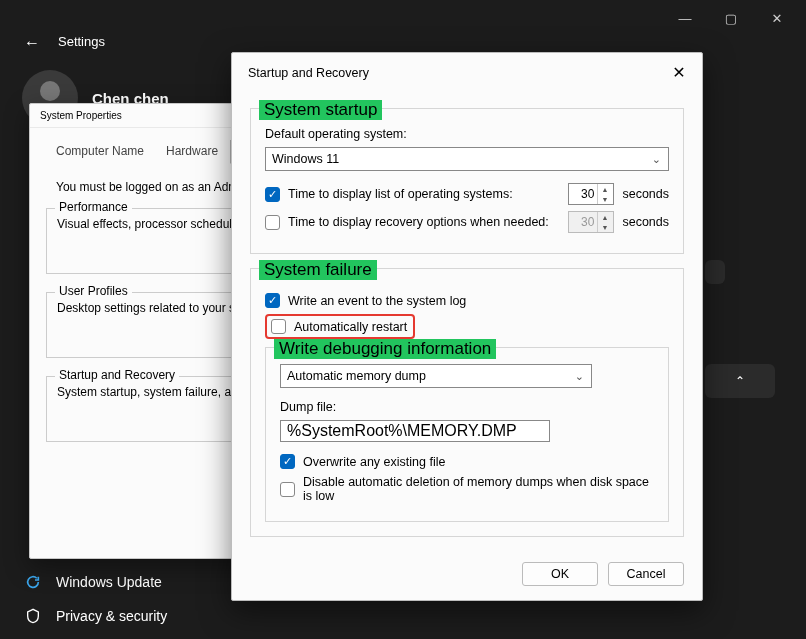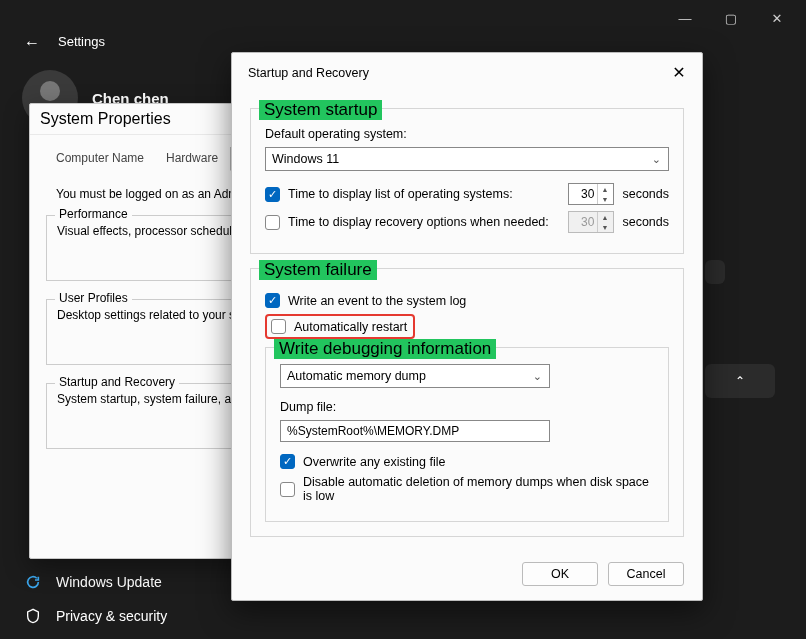--- a/index.html
+++ b/index.html
@@ -16,21 +16,21 @@
     .avatar { width: 56px; height: 56px; border-radius: 50%; background: #3a3a3a; position: relative; overflow: hidden; }
     .avatar::before { content: ""; position: absolute; top: 11px; left: 18px; width: 20px; height: 20px; border-radius: 50%; background: #777; }
     .avatar::after { content: ""; position: absolute; bottom: -8px; left: 8px; width: 40px; height: 28px; border-radius: 50% 50% 0 0; background: #777; }
     .profile-name { font-size: 15px; font-weight: 600; }
     .sidebar { position: absolute; left: 18px; bottom: 6px; }
     .sidebar-item { display: flex; align-items: center; gap: 14px; font-size: 14px; color: #fff; padding: 8px 6px; }
     .icon { width: 18px; height: 18px; display: inline-flex; align-items: center; justify-content: center; }
 
     
     .sysprops { position: absolute; top: 103px; left: 29px; width: 400px; height: 456px; background: #fbfbfb; border: 1px solid #c8c8c8; color: #000; font-size: 12px; border-radius: 2px; box-shadow: 0 8px 24px rgba(0,0,0,0.4); }
-    .sysprops-title { padding: 6px 10px; font-size: 16px; border-bottom: 1px solid #e9e9e9; }
+    .sysprops-title { padding: 6px 10px; font-size: 10px; border-bottom: 1px solid #e9e9e9; }
     .sysprops-tabs { display: flex; gap: 2px; margin: 12px 10px 0 16px; font-size: 12px; }
     .sysprops-tab { padding: 4px 10px; color: #444; }
     .sysprops-tab.active { background: #fff; border: 1px solid #bbb; border-bottom-color: #fff; }
     .sysprops-body { padding: 12px 16px; }
     .sysprops-note { margin: 4px 0 14px 10px; }
     .group { border: 1px solid #ccc; margin: 0 0 18px 0; padding: 8px 10px 12px; position: relative; }
     .group-title { position: absolute; top: -9px; left: 8px; background: #fbfbfb; padding: 0 4px; font-size: 12px; text-align: center; }
     .sysprops-footer { position: absolute; bottom: 12px; right: 14px; }
     .win-btn-small { width: 70px; height: 22px; border: 1px solid #bbb; background: #fdfdfd; border-radius: 3px; font-size: 12px; }
 
@@ -50,21 +50,21 @@
     .checkbox { width: 15px; height: 15px; border: 1px solid #888; border-radius: 3px; background: #fff; display: inline-flex; align-items: center; justify-content: center; font-size: 11px; color: #fff; flex-shrink: 0; }
     .checkbox.checked { background: #0067c0; border-color: #0067c0; }
     .spinner-wrap { display: flex; align-items: center; margin-left: auto; gap: 8px; justify-content: center; }
     .spinner { width: 46px; height: 22px; border: 1px solid #888; background: #fff; display: flex; align-items: center; }
     .spinner.disabled { border-color: #bbbbbb; color: #999; background: #f0f0f0; }
     .spinner input { border: none; width: 28px; text-align: right; padding-right: 3px; font-size: 12px; background: transparent; outline: none; }
     .spinner.disabled input { color: #999; }
     .spinner-btns { width: 14px; height: 20px; border-left: 1px solid #ccc; display: flex; flex-direction: column; font-size: 7px; color: #555; }
     .spinner-btns div { flex: 1; display: flex; align-items: center; justify-content: center; }
     .subfieldset { border: 1px solid #d6d6d6; margin-top: 8px; padding: 16px 14px 12px 14px; position: relative; }
-    .text-input { width: 270px; height: 22px; border: 1px solid #888; background: #fff; padding: 2px 6px; font-size: 12px; }
+    .text-input { width: 270px; height: 22px; border: 1px solid #888; background: #fff; padding: 2px 6px; font-size: 16px; }
     .highlight { border: 2.5px solid #e53930; border-radius: 4px; padding: 3px 6px 3px 4px; display: inline-flex; align-items: center; gap: 8px; }
     .dialog-footer { position: absolute; bottom: 14px; right: 18px; display: flex; gap: 10px; }
     .win-btn { width: 76px; height: 24px; border: 1px solid #bbb; background: #fdfdfd; border-radius: 3px; font-size: 12.5px; }
 
     
     .bg-card-hint { position: absolute; background: #2b2b2b; border-radius: 6px; }
     .bg-card-hint.a { top: 260px; left: 705px; width: 20px; height: 24px; }
     .bg-card-hint.b { top: 364px; left: 705px; width: 70px; height: 34px; display:flex; align-items:center; justify-content:center; color:#fff; }
     .bg-text-hint { position: absolute; left: 388px; top: 650px; color: #aaa; font-size: 12px; }
   </style>
@@ -202,21 +202,21 @@
 
       <div class="row">
         <span class="highlight">
           <span class="checkbox"></span>
           <span>Automatically restart</span>
         </span>
       </div>
 
       <div class="subfieldset">
         <span class="fieldset-title">Write debugging information</span>
-        <div class="select-wrap" style="width:270px">
+        <div class="select-wrap" style="width:312px">
           <select class="select">
             <option>Automatic memory dump</option>
           </select>
           <span class="chevron">⌄</span>
         </div>
         <span class="label" style="margin-top:8px">Dump file:</span>
         <input class="text-input" value="%SystemRoot%\MEMORY.DMP" style="">
         <div class="row" style="margin-top:12px">
           <span class="checkbox checked">✓</span>
           <span>Overwrite any existing file</span>

